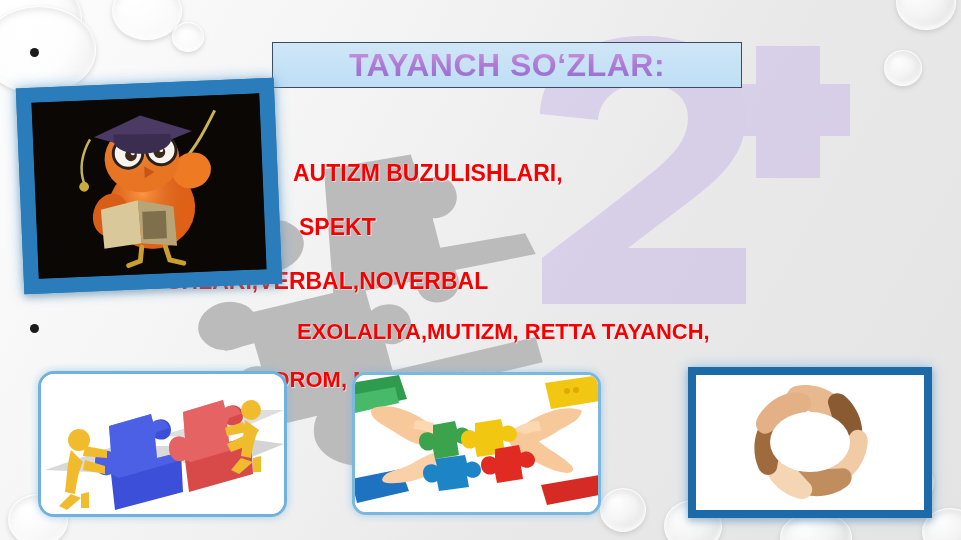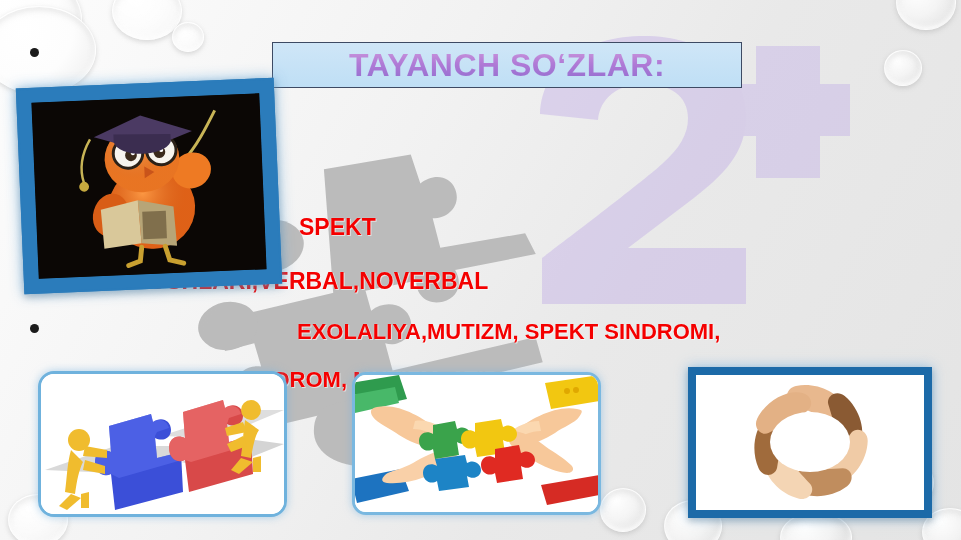--- a/index.html
+++ b/index.html
@@ -161,23 +161,24 @@
         <path d="M208,256 C238,244 276,248 292,268 C308,288 292,312 258,316
                  C224,320 196,306 194,284 C193,270 198,260 208,256 Z"></path>
       </g>
     </svg>
   </div>
 
   <div id="title-box">
     <span id="title-text">TAYANCH  SO‘ZLAR:</span>
   </div>
 
+  <div class="kw" id="line1">AUTIZM BUZULISHLARI,</div>
   <div class="kw" id="line2">SPEKT</div>
   <div class="kw" id="line3">RUSHLARI,VERBAL,NOVERBAL</div>
-  <div class="kw" id="line4">EXOLALIYA,MUTIZM, SPEKT SINDROMI,</div>
+  <div class="kw" id="line4">EXOLALIYA,MUTIZM, RETTA TAYANCH,</div>
   <div class="kw" id="line5">SINDROM, MUTIZM,  ATIPIK</div>
 
   <div class="frame" id="owl-frame">
     <div id="owl-inner">
       <svg class="ph" viewBox="0 0 232 180" preserveAspectRatio="xMidYMid slice">
         <rect width="232" height="180" fill="#0b0705"></rect>
 
         <path d="M186,16 C176,34 166,52 152,66" stroke="#c8b456" stroke-width="3" fill="none"></path>
 
         <path d="M58,40 C48,56 46,70 50,84" stroke="#c8b456" stroke-width="2.5" fill="none"></path>

